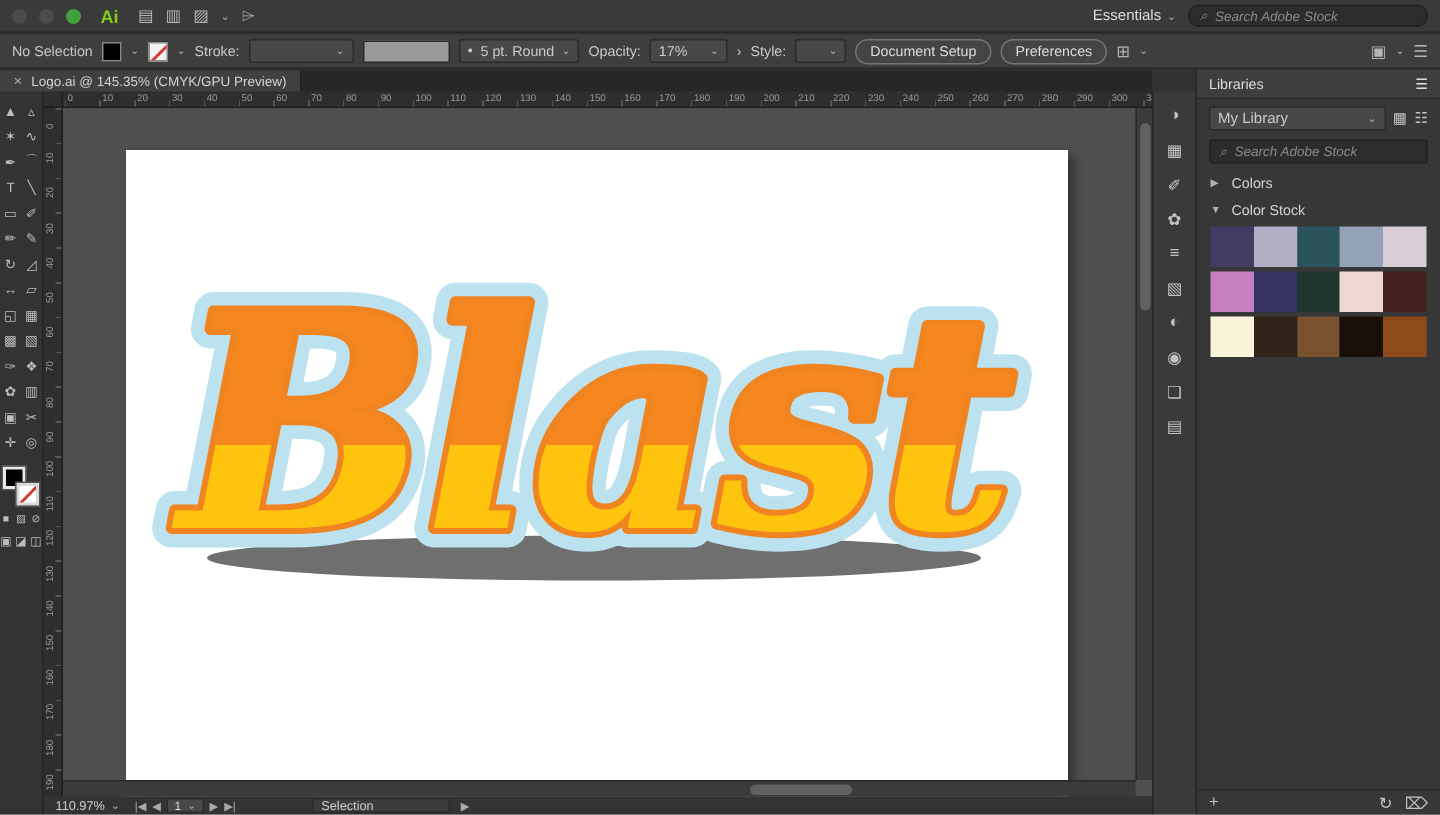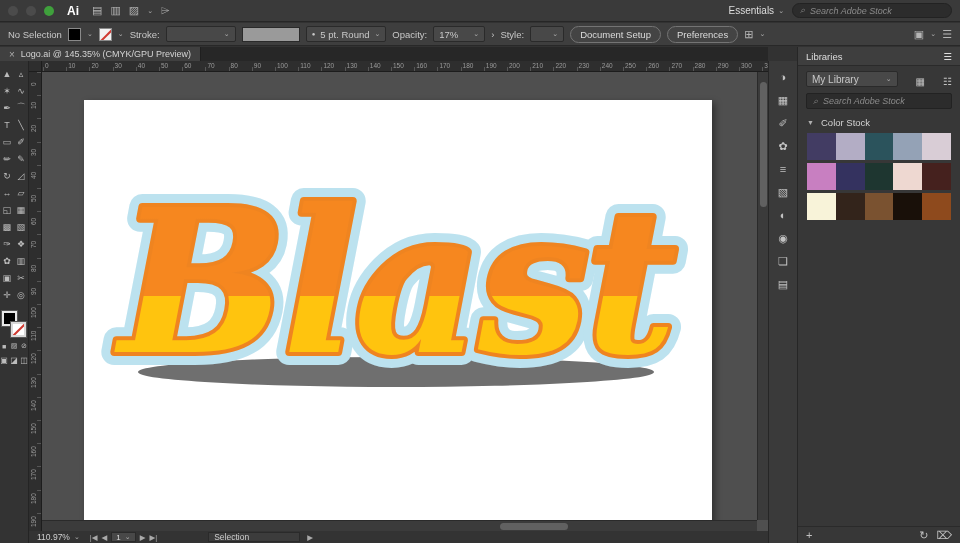--- a/index.html
+++ b/index.html
@@ -3,21 +3,21 @@
 <meta charset="utf-8">
 <style>
   * { margin:0; padding:0; box-sizing:border-box; }
   html,body { width:960px; height:543px; overflow:hidden; }
   body { background:#323232; font-family:"Liberation Sans",sans-serif; color:#c9c9c9; position:relative; font-size:10px; }
 
   
   .topbar { position:absolute; left:0; top:0; width:960px; height:22px; background:#3a3a3a; border-bottom:1px solid #262626; display:flex; align-items:center; gap:8px; padding:0 8px; z-index:5; }
   .traffic { width:10px; height:10px; border-radius:50%; }
   .t1 { background:#4b4b4b; } .t2 { background:#4b4b4b; } .t3 { background:#3fa03c; }
-  .ai-logo { color:#ffffff; font-weight:bold; font-size:12px; padding:0 5px; }
+  .ai-logo { color:#84cc16; font-weight:bold; font-size:12px; padding:0 5px; }
   .tb-icon { color:#b5b5b5; font-size:11px; }
   .spacer { flex:1; }
   .workspace { display:flex; align-items:center; gap:4px; color:#dedede; font-size:10px; }
   .caret { font-size:7px; color:#b0b0b0; }
   .searchbox { width:160px; height:15px; background:#2c2c2c; border:1px solid #222; border-radius:8px; display:flex; align-items:center; gap:5px; padding:0 7px; color:#8a8a8a; font-style:italic; font-size:9px; }
 
   
   .controlbar { position:absolute; left:0; top:23px; width:960px; height:23px; background:#3e3e3e; border-bottom:1px solid #282828; display:flex; align-items:center; gap:6px; padding:0 8px; font-size:9.5px; z-index:5; }
   .cb-label { color:#c9c9c9; }
   .swatch-fill { width:13px; height:13px; background:#000; border:1px solid #8a8a8a; }
@@ -63,21 +63,21 @@
   .hscroll { position:absolute; left:0; bottom:0; height:11px; width:715px; background:#3b3b3b; border-top:1px solid #2a2a2a; }
   .hthumb { position:absolute; top:2px; left:458px; width:68px; height:7px; background:#616161; border-radius:4px; }
 
   
   .rightstrip { position:absolute; left:768px; top:61px; width:29px; height:482px; background:#3a3a3a; border-left:1px solid #262626; display:flex; flex-direction:column; align-items:center; gap:7px; padding-top:8px; z-index:3; }
   .strip-icon { color:#c2c2c2; font-size:11px; width:18px; height:16px; display:flex; align-items:center; justify-content:center; }
 
   
   .libraries { position:absolute; left:797px; top:47px; width:163px; height:496px; background:#373737; border-left:1px solid #262626; z-index:4; }
   .lib-header { height:19px; display:flex; justify-content:space-between; align-items:center; padding:0 8px; background:#3e3e3e; border-bottom:1px solid #2a2a2a; font-size:9.5px; color:#dedede; }
-  .lib-toolbar { display:flex; align-items:flex-end; gap:18px; padding:5px 8px 2px; }
+  .lib-toolbar { display:flex; align-items:center; gap:5px; padding:5px 8px 2px; }
   .lib-select { flex:1; justify-content:space-between; }
   .view-icon { color:#c2c2c2; font-size:10px; }
   .lib-search { margin:4px 8px; height:16px; background:#2c2c2c; border:1px solid #222; border-radius:2px; display:flex; align-items:center; gap:5px; padding:0 6px; color:#8a8a8a; font-style:italic; font-size:9px; }
   .lib-section { height:18px; display:flex; align-items:center; gap:6px; padding:0 9px; font-size:9.5px; color:#d3d3d3; }
   .arrow { font-size:7px; color:#b0b0b0; width:8px; }
   .swatchgrid { padding:2px 9px 4px; display:flex; flex-direction:column; gap:3px; }
   .swatchrow { display:flex; height:27px; }
   .sw { flex:1; }
   .lib-bottom { position:absolute; bottom:0; left:0; width:100%; height:17px; border-top:1px solid #2a2a2a; background:#373737; display:flex; align-items:center; justify-content:space-between; padding:0 8px; }
   .lib-bottom span { color:#c2c2c2; font-size:11px; }
@@ -315,20 +315,24 @@
       <span class="caret">⌄</span>
     </div>
     <span class="view-icon">▦</span>
     <span class="view-icon">☷</span>
   </div>
   <div class="lib-search">
     <span>⌕</span>
     <span>Search Adobe Stock</span>
   </div>
   <div class="lib-section">
+    <span class="arrow">▶</span>
+    <span>Colors</span>
+  </div>
+  <div class="lib-section">
     <span class="arrow">▼</span>
     <span>Color Stock</span>
   </div>
   <div class="swatchgrid" id="swatchgrid">
       <div class="swatchrow">
         <div class="sw" style="background: rgb(66, 60, 99);"></div>
         <div class="sw" style="background: rgb(179, 173, 197);"></div>
         <div class="sw" style="background: rgb(43, 83, 92);"></div>
         <div class="sw" style="background: rgb(148, 162, 182);"></div>
         <div class="sw" style="background: rgb(217, 205, 214);"></div>

